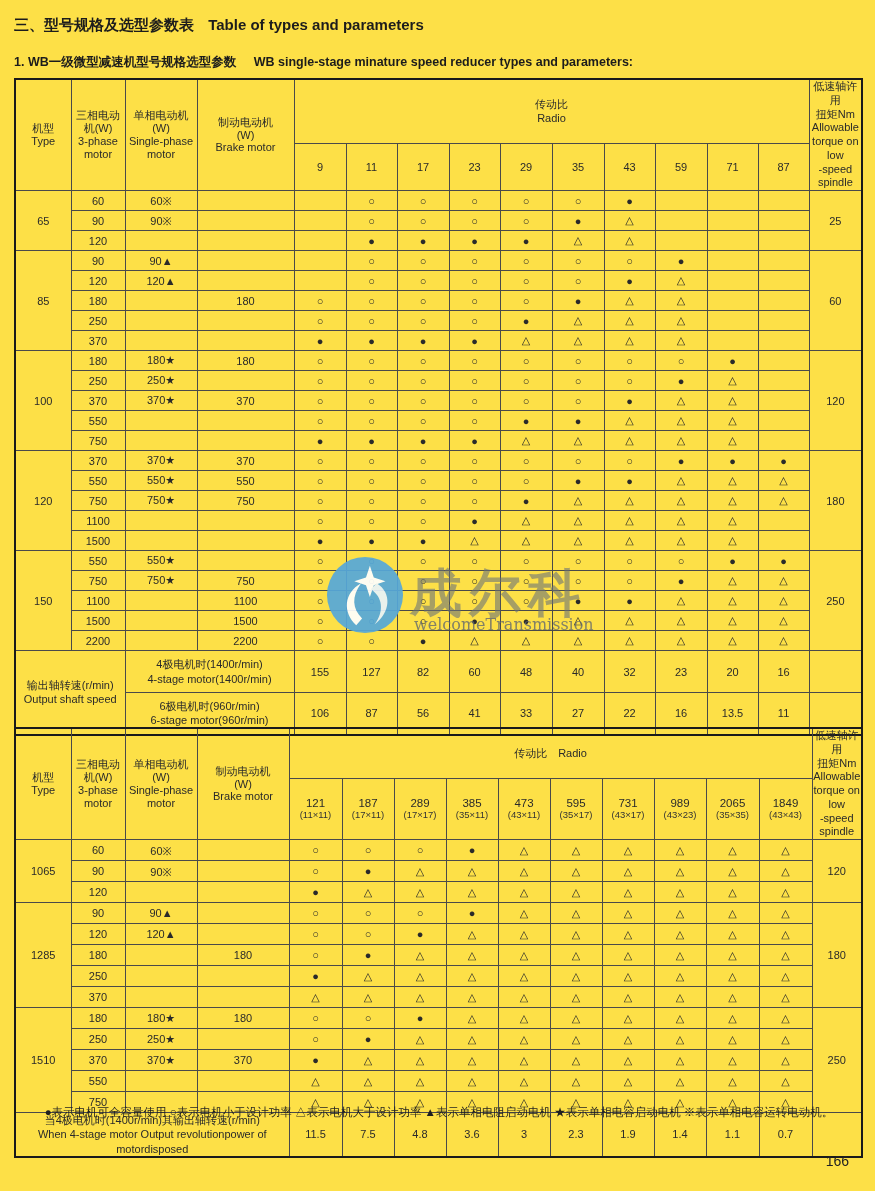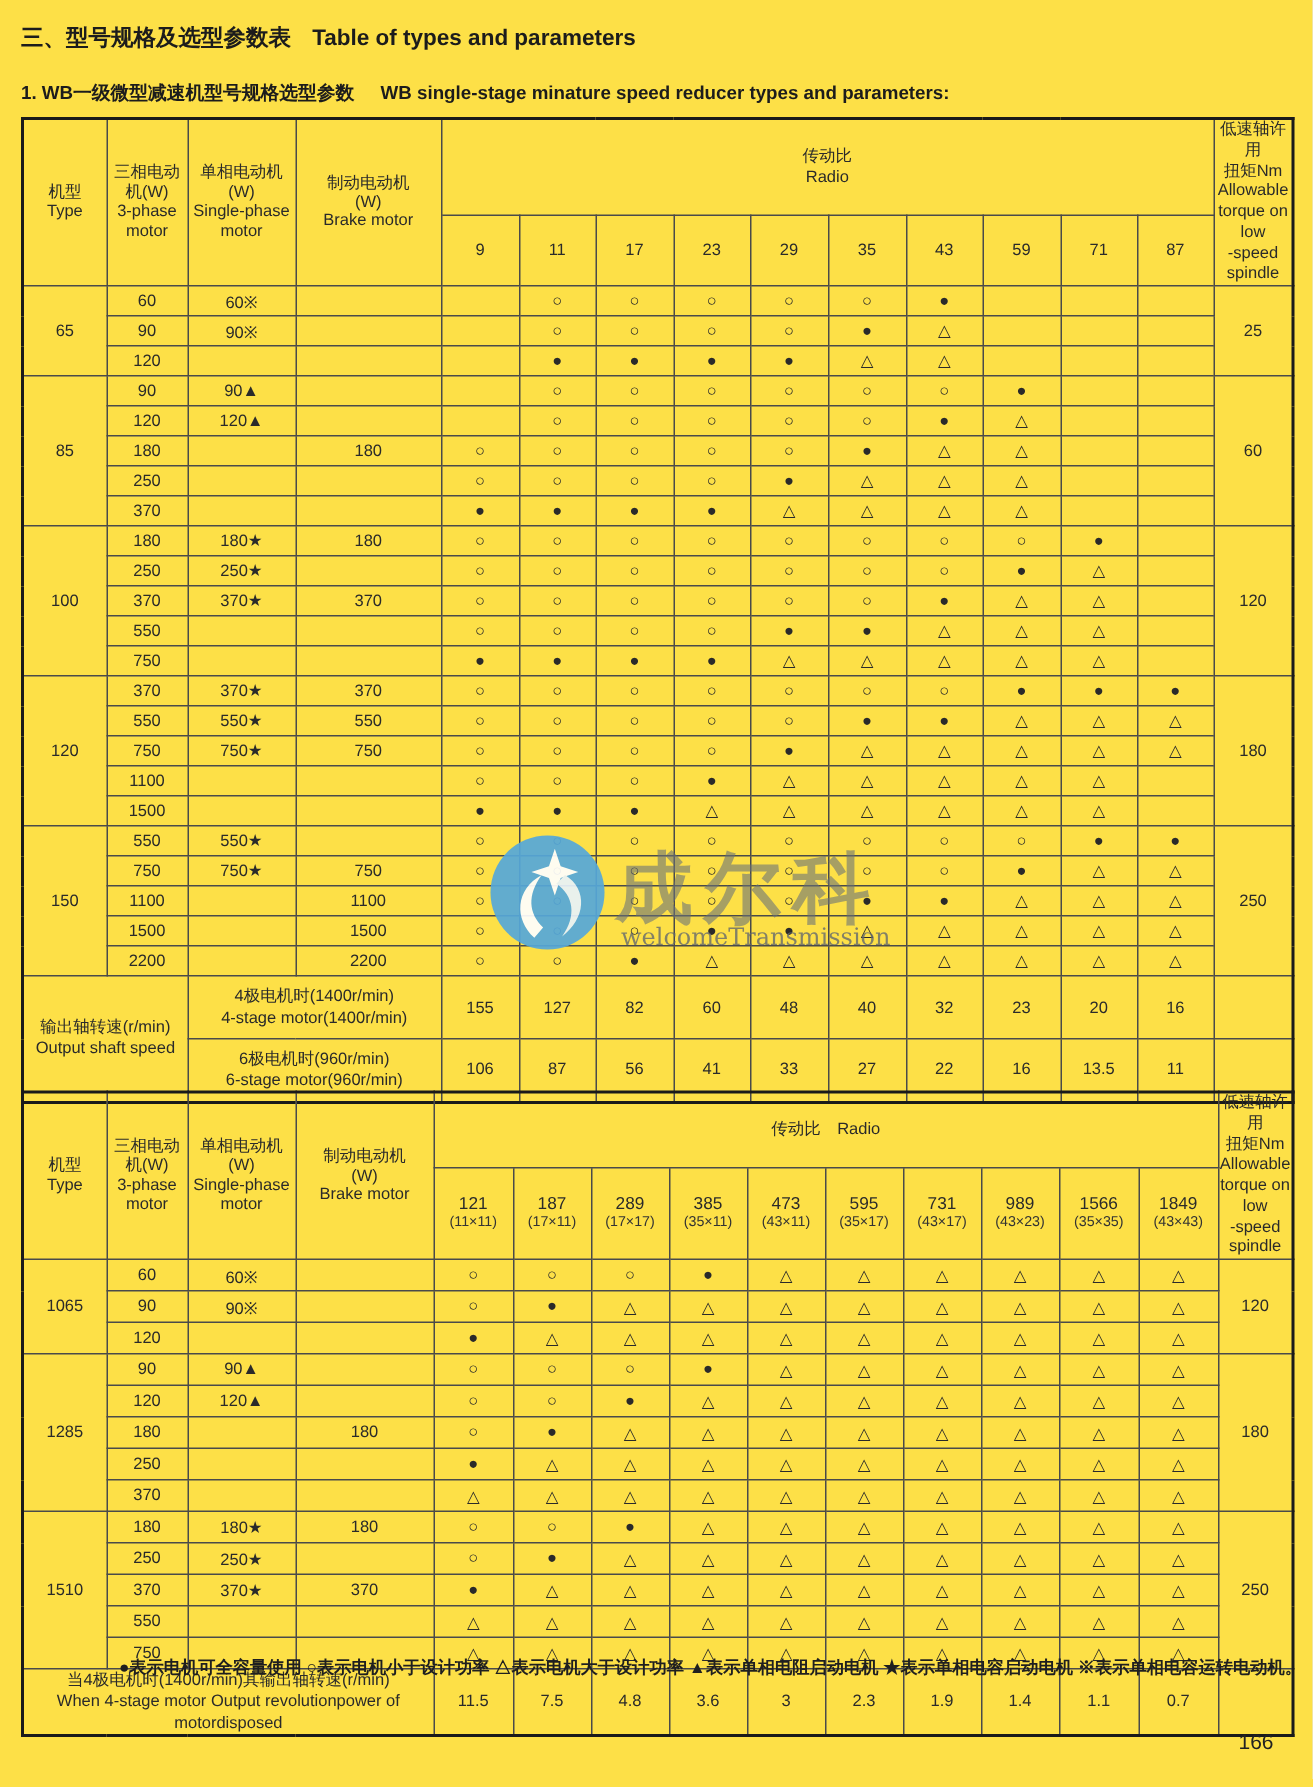--- a/index.html
+++ b/index.html
@@ -28,21 +28,21 @@
   tr.speed2{height:36px !important;}
   .mg{color:#8f8f8f;font-size:11px;}
   .mf{color:#000;font-size:10px;}
   .pw{font-size:11px;color:#2a2a2a;}
   .typec{font-size:11.5px;color:#2a2a2a;}
   .tqc{font-size:11.5px;color:#2a2a2a;margin-top:37px;}
   .sp-label{white-space:pre-line;font-size:10.5px;line-height:1.3;}
   .sp-val{font-size:11px;}
 
   .legend{position:absolute;left:10px;top:1104px;width:858px;font-size:11.5px;
-          line-height:1.55;color:#1f1f1f;text-align:right;font-weight:bold;}
+          line-height:1.55;color:#1f1f1f;text-align:center;}
   .pageno{position:absolute;right:26px;top:1153px;font-size:14px;color:#222;}
 
   .watermark{position:absolute;left:326px;top:556px;display:flex;align-items:flex-end;z-index:6;pointer-events:none;}
   .wm-circle{width:78px;height:78px;flex:0 0 auto;opacity:0.92;}
   .wm-texts{margin-left:6px;margin-top:6px;}
   .wm-zh{font-size:52px;font-weight:bold;letter-spacing:7px;line-height:1.0;
          color:rgba(103,112,122,0.58);font-family:"Liberation Sans",sans-serif;}
   .wm-en{font-size:16px;color:rgba(96,102,112,0.78);margin-top:-4px;margin-left:4px;
          font-family:"DejaVu Serif", serif;}
 </style>
@@ -573,21 +573,21 @@
           </th>
           <th>
             <div class="ratio-num">731</div>
             <div class="ratio-frm">(43×17)</div>
           </th>
           <th>
             <div class="ratio-num">989</div>
             <div class="ratio-frm">(43×23)</div>
           </th>
           <th>
-            <div class="ratio-num">1566</div>
+            <div class="ratio-num">2065</div>
             <div class="ratio-frm">(35×35)</div>
           </th>
           <th>
             <div class="ratio-num">1849</div>
             <div class="ratio-frm">(43×43)</div>
           </th>
         </tr>
     </thead>
     <tbody id="t2-body">
         <tr>

